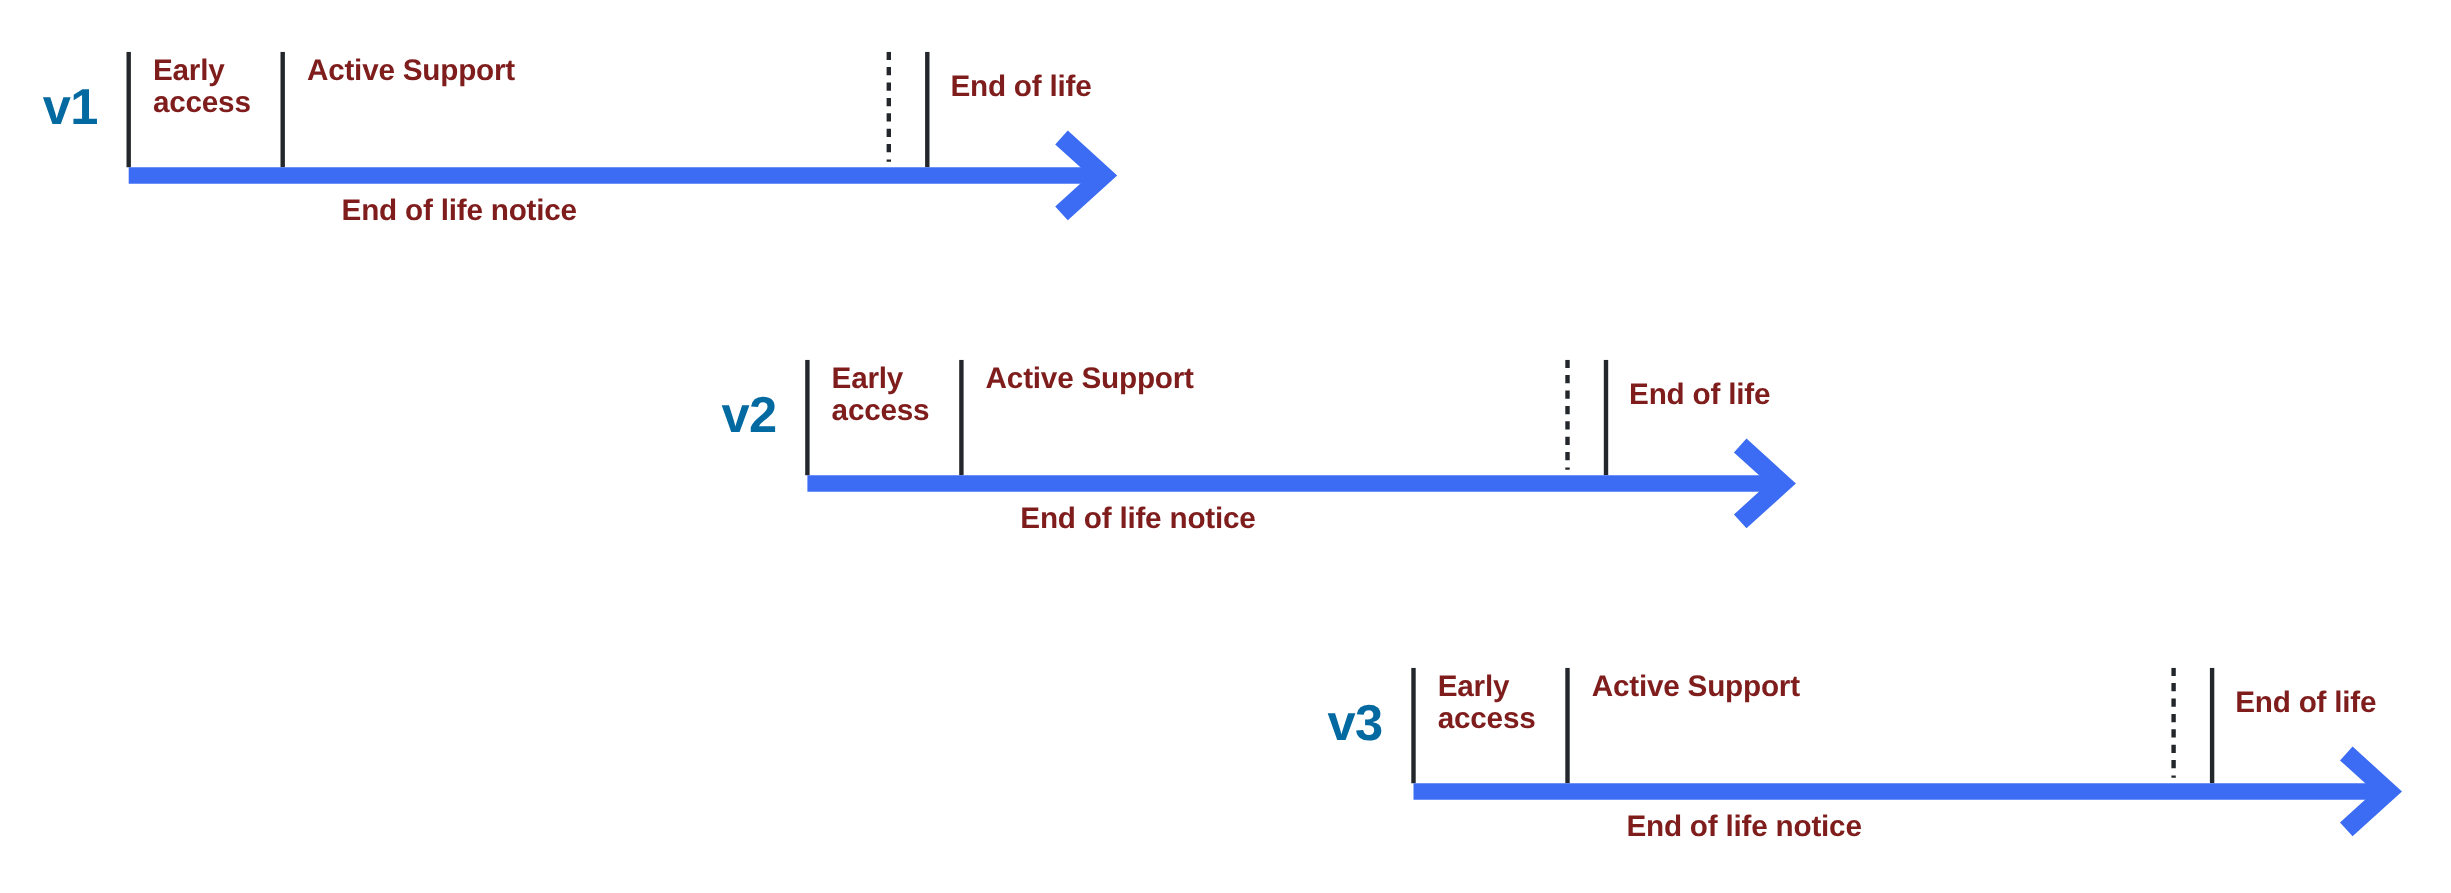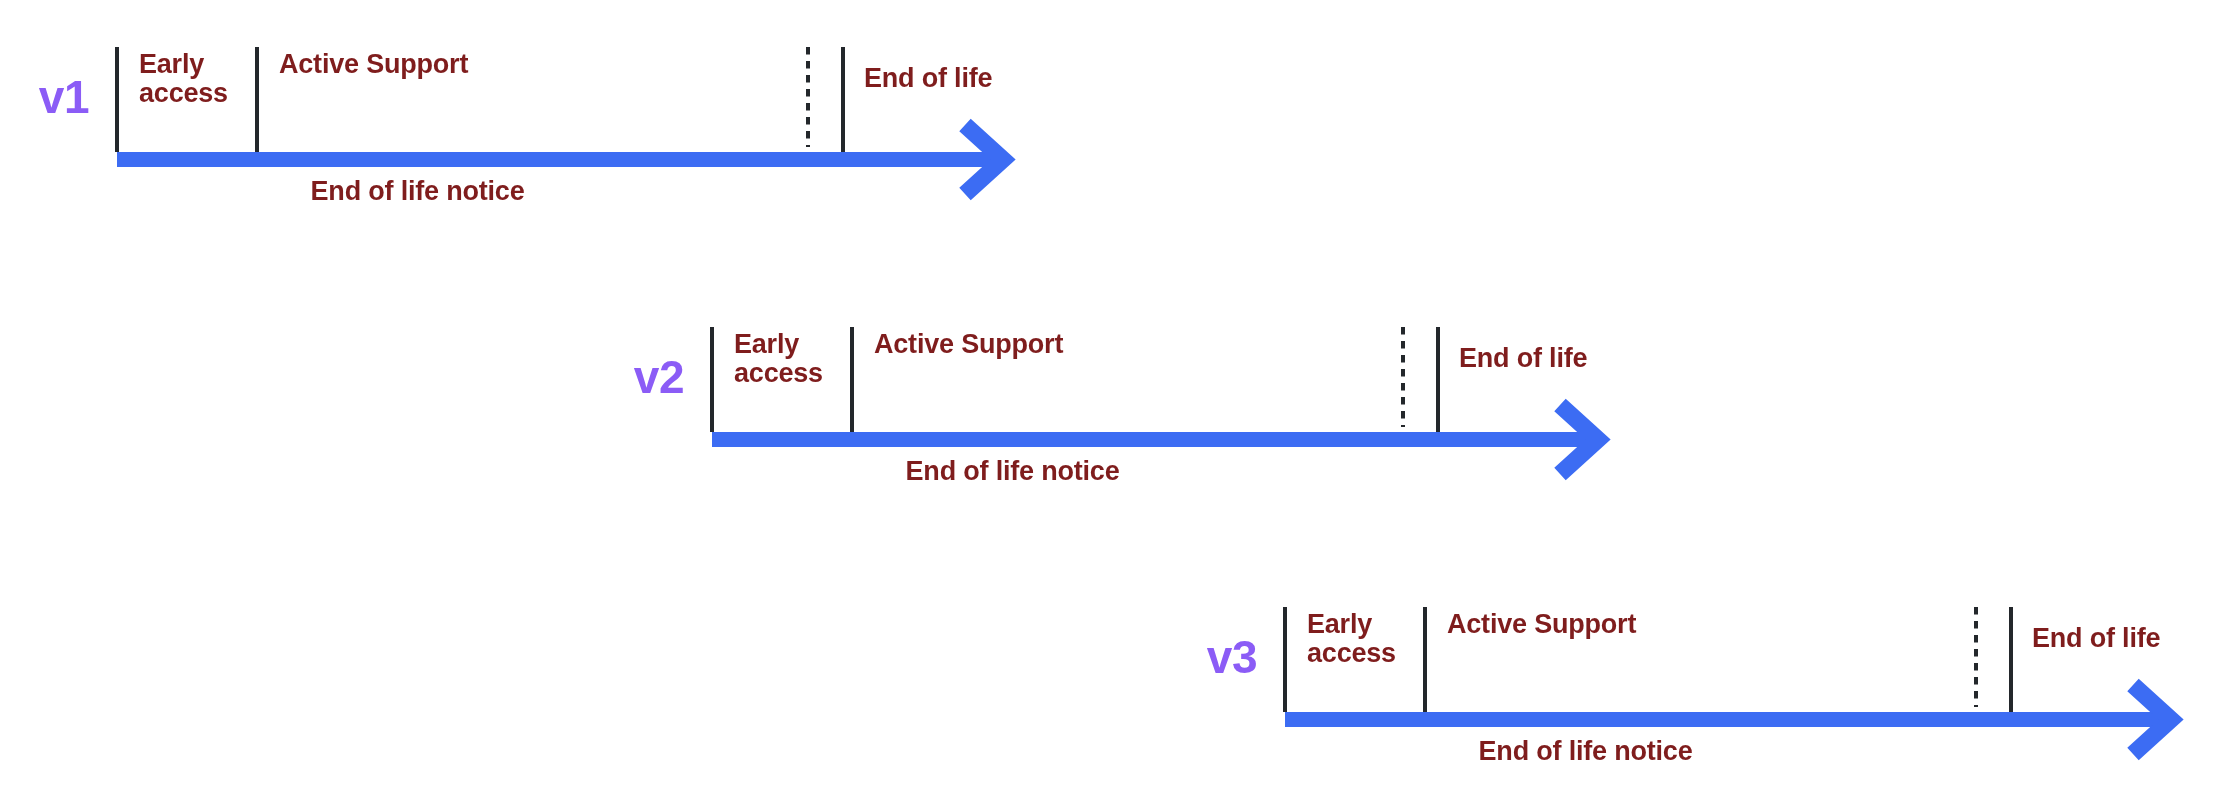--- a/index.html
+++ b/index.html
@@ -15,21 +15,21 @@
     overflow: hidden;
     font-family: "Liberation Sans", sans-serif;
     color: #23272B;
   }
   .timeline-row {
     position: absolute;
     width: 1120px;
     height: 200px;
   }
   .row-v1 { left: 27px;   top: 47px;  }
-  .row-v2 { left: 622px;  top: 327px; }
+  .row-v2 { left: 644px;  top: 327px; }
   .row-v3 { left: 1195px; top: 607px; }
 
   .timeline-svg {
     position: absolute;
     left: 0; top: 0;
     width: 1120px; height: 200px;
     display: block;
   }
 
   .lbl {
@@ -43,21 +43,21 @@
   }
   .version-label {
     position: absolute;
     left: 0; top: 24px;
     width: 62px;
     text-align: right;
     font-weight: 700;
     font-size: 46px;
     line-height: 52px;
     letter-spacing: -0.5px;
-    color: #8b5cf6;
+    color: #0369a1;
     white-space: nowrap;
   }
   .early-label  { left: 112px; top: 3px; width: 106px; }
   .active-label { left: 252px; top: 3px; white-space: nowrap; }
   .eol-label    { left: 837px; top: 3px; white-space: nowrap; margin-top: 14px; }
   .notice-label {
     left: 0; top: 130px;
     width: 781px;
     text-align: center;
     white-space: nowrap;

